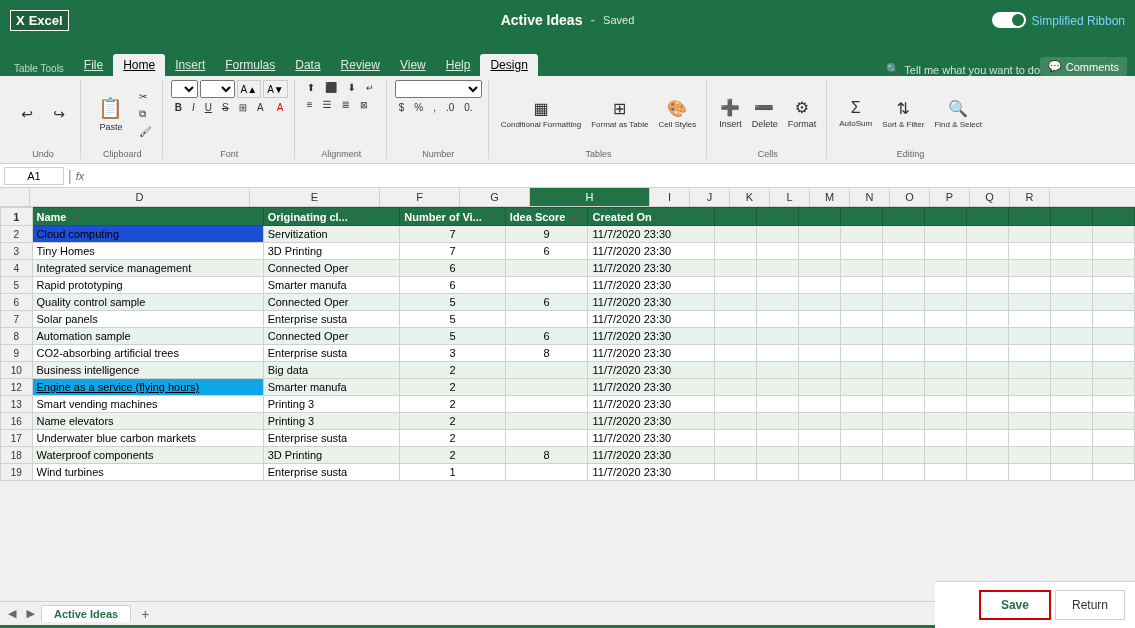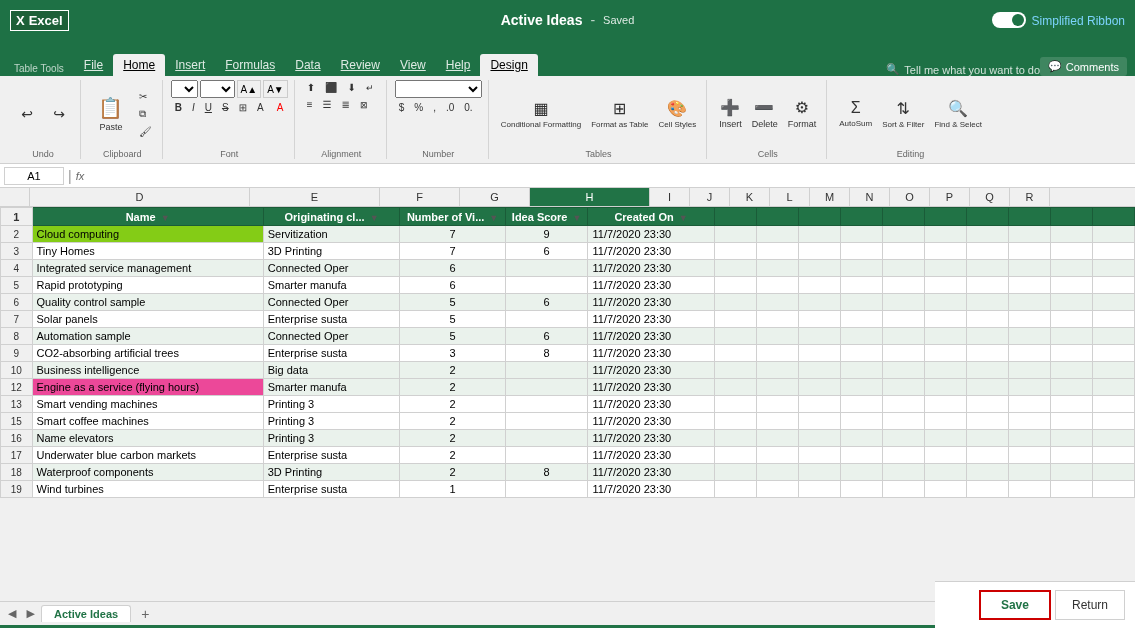--- a/index.html
+++ b/index.html
@@ -88,21 +88,21 @@
       display: flex; align-items: center; justify-content: center;
       font-size: 11px; color: #333; border-right: 1px solid #d0d0d0;
       height: 18px; background: #f0f0f0; cursor: pointer;
     }
     .col-header.selected { background: #217346; color: white; }
 
     
     .sheet-table { width: 100%; border-collapse: collapse; font-size: 11px; }
     .sheet-table th {
       background: #217346; color: white; padding: 2px 4px;
-      border: 1px solid #1a5c38; text-align: center; font-weight: 600;
+      border: 1px solid #1a5c38; text-align: left; font-weight: 600;
       white-space: nowrap; font-size: 11px; height: 18px;
     }
     .sheet-table th.row-num { background: #f0f0f0; color: #333; width: 30px; text-align: center; border-color: #d0d0d0; }
     .sheet-table td {
       padding: 1px 4px; border: 1px solid #d0d0d0; height: 17px;
       white-space: nowrap; overflow: hidden; max-width: 0;
     }
     .sheet-table td.row-num {
       background: #f0f0f0; text-align: center; color: #333; width: 30px; font-size: 10px;
     }
@@ -418,21 +418,21 @@
         <th style="width:40px;"></th>
         <th style="width:40px;"></th>
         <th style="width:40px;"></th>
         <th style="width:40px;"></th>
         <th style="width:40px;"></th>
       </tr>
     </thead>
     <tbody id="table-body">
     <tr>
       <td class="row-num">2</td>
-      <td class="col-d" style="width:220px; background:#84cc16;">Cloud computing</td>
+      <td class="col-d" style="width:220px; background:#1d4ed8;">Cloud computing</td>
       <td class="col-e" style="width:130px; background:#eaf2ec;">Servitization</td>
       <td class="col-f" style="width:80px; text-align:center; background:#eaf2ec;">7</td>
       <td class="col-g" style="width:70px; text-align:center; background:#eaf2ec;">9</td>
       <td class="col-h" style="width:120px; background:#eaf2ec;">11/7/2020 23:30</td>
       <td style="width:40px; background:#eaf2ec;"></td>
       <td style="width:40px; background:#eaf2ec;"></td>
       <td style="width:40px; background:#eaf2ec;"></td>
       <td style="width:40px; background:#eaf2ec;"></td>
       <td style="width:40px; background:#eaf2ec;"></td>
       <td style="width:40px; background:#eaf2ec;"></td>
@@ -580,21 +580,21 @@
       <td style="width:40px; background:#eaf2ec;"></td>
       <td style="width:40px; background:#eaf2ec;"></td>
       <td style="width:40px; background:#eaf2ec;"></td>
       <td style="width:40px; background:#eaf2ec;"></td>
       <td style="width:40px; background:#eaf2ec;"></td>
       <td style="width:40px; background:#eaf2ec;"></td>
       <td style="width:40px; background:#eaf2ec;"></td>
     </tr>
         <tr>
       <td class="row-num">12</td>
-      <td class="col-d" style="width:220px; background:#ec4899;">Engine as a service (flying hours)</td>
+      <td class="col-d" style="width:220px; background:#0ea5e9;text-decoration:underline;">Engine as a service (flying hours)</td>
       <td class="col-e" style="width:130px; background:#eaf2ec;">Smarter manufa</td>
       <td class="col-f" style="width:80px; text-align:center; background:#eaf2ec;">2</td>
       <td class="col-g" style="width:70px; text-align:center; background:#eaf2ec;"></td>
       <td class="col-h" style="width:120px; background:#eaf2ec;">11/7/2020 23:30</td>
       <td style="width:40px; background:#eaf2ec;"></td>
       <td style="width:40px; background:#eaf2ec;"></td>
       <td style="width:40px; background:#eaf2ec;"></td>
       <td style="width:40px; background:#eaf2ec;"></td>
       <td style="width:40px; background:#eaf2ec;"></td>
       <td style="width:40px; background:#eaf2ec;"></td>
@@ -615,38 +615,20 @@
       <td style="width:40px; background:#ffffff;"></td>
       <td style="width:40px; background:#ffffff;"></td>
       <td style="width:40px; background:#ffffff;"></td>
       <td style="width:40px; background:#ffffff;"></td>
       <td style="width:40px; background:#ffffff;"></td>
       <td style="width:40px; background:#ffffff;"></td>
       <td style="width:40px; background:#ffffff;"></td>
       <td style="width:40px; background:#ffffff;"></td>
     </tr>
         <tr>
-      <td class="row-num">15</td>
-      <td class="col-d" style="width:220px; background:#ffffff;">Smart coffee machines</td>
-      <td class="col-e" style="width:130px; background:#ffffff;">Printing 3</td>
-      <td class="col-f" style="width:80px; text-align:center; background:#ffffff;">2</td>
-      <td class="col-g" style="width:70px; text-align:center; background:#ffffff;"></td>
-      <td class="col-h" style="width:120px; background:#ffffff;">11/7/2020 23:30</td>
-      <td style="width:40px; background:#ffffff;"></td>
-      <td style="width:40px; background:#ffffff;"></td>
-      <td style="width:40px; background:#ffffff;"></td>
-      <td style="width:40px; background:#ffffff;"></td>
-      <td style="width:40px; background:#ffffff;"></td>
-      <td style="width:40px; background:#ffffff;"></td>
-      <td style="width:40px; background:#ffffff;"></td>
-      <td style="width:40px; background:#ffffff;"></td>
-      <td style="width:40px; background:#ffffff;"></td>
-      <td style="width:40px; background:#ffffff;"></td>
-    </tr>
-        <tr>
       <td class="row-num">16</td>
       <td class="col-d" style="width:220px; background:#eaf2ec;">Name elevators</td>
       <td class="col-e" style="width:130px; background:#eaf2ec;">Printing 3</td>
       <td class="col-f" style="width:80px; text-align:center; background:#eaf2ec;">2</td>
       <td class="col-g" style="width:70px; text-align:center; background:#eaf2ec;"></td>
       <td class="col-h" style="width:120px; background:#eaf2ec;">11/7/2020 23:30</td>
       <td style="width:40px; background:#eaf2ec;"></td>
       <td style="width:40px; background:#eaf2ec;"></td>
       <td style="width:40px; background:#eaf2ec;"></td>
       <td style="width:40px; background:#eaf2ec;"></td>

